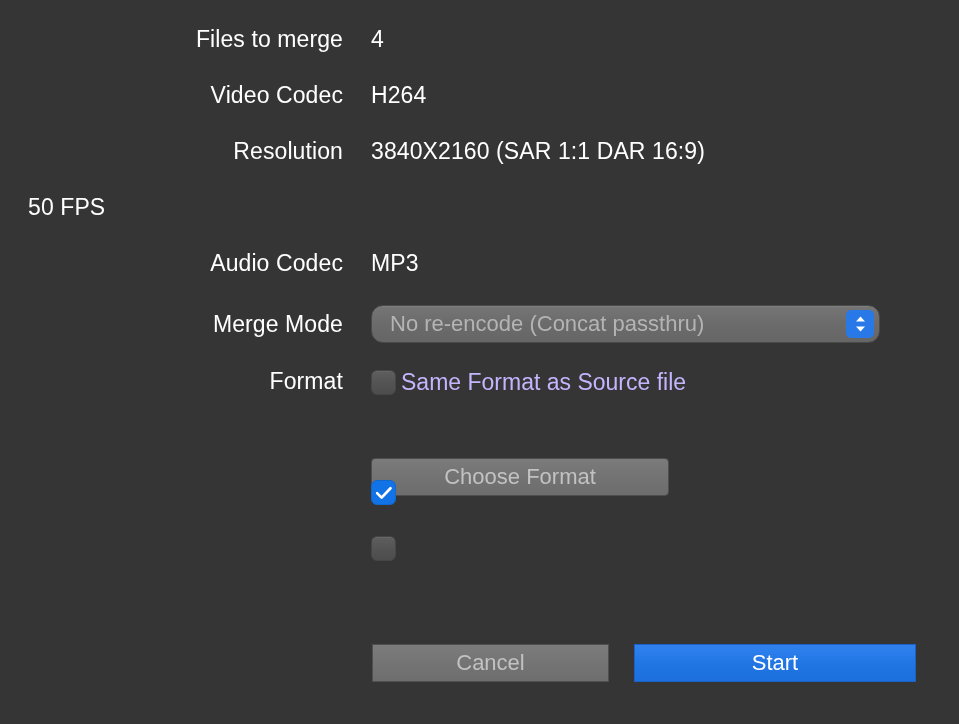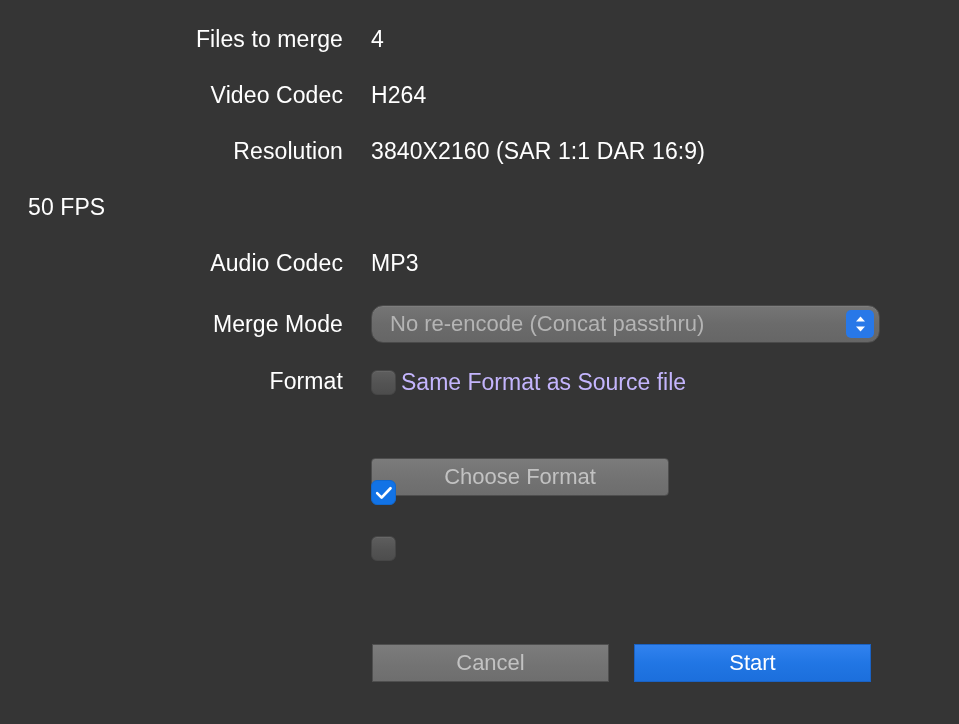--- a/index.html
+++ b/index.html
@@ -177,21 +177,21 @@
   .btn-cancel {
     left: 372px;
     width: 237px;
     background: linear-gradient(180deg, #7c7c7c 0%, #747474 50%, #6e6e6e 100%);
     border: 1px solid #4f4f4f;
     color: #c2c2c2;
   }
 
   .btn-start {
     left: 634px;
-    width: 237px;
+    width: 282px;
     background: linear-gradient(180deg, #3182ef 0%, #2176e4 50%, #1c6fdc 100%);
     border: 1px solid #1a62c4;
     color: #ffffff;
   }
 </style>
 </head>
 <body>
 
 <div class="dialog">
 

